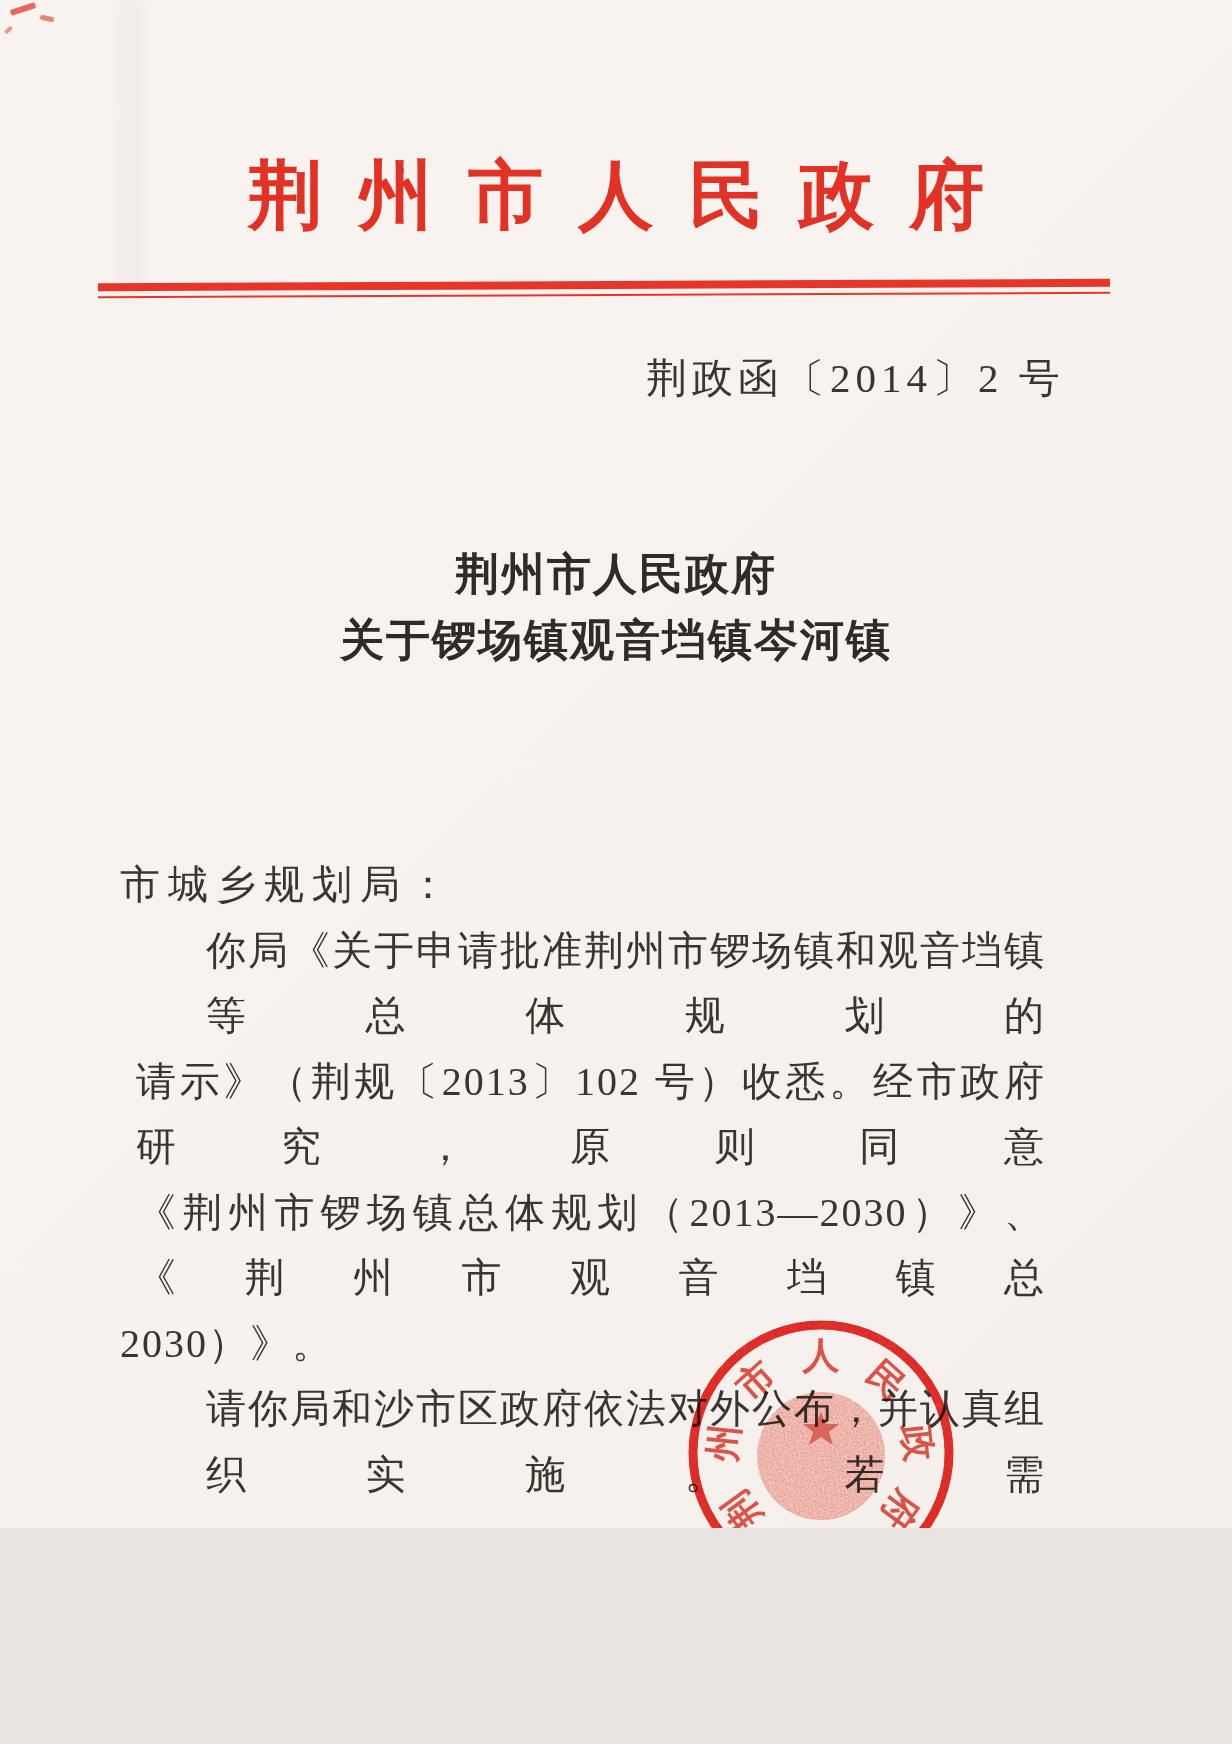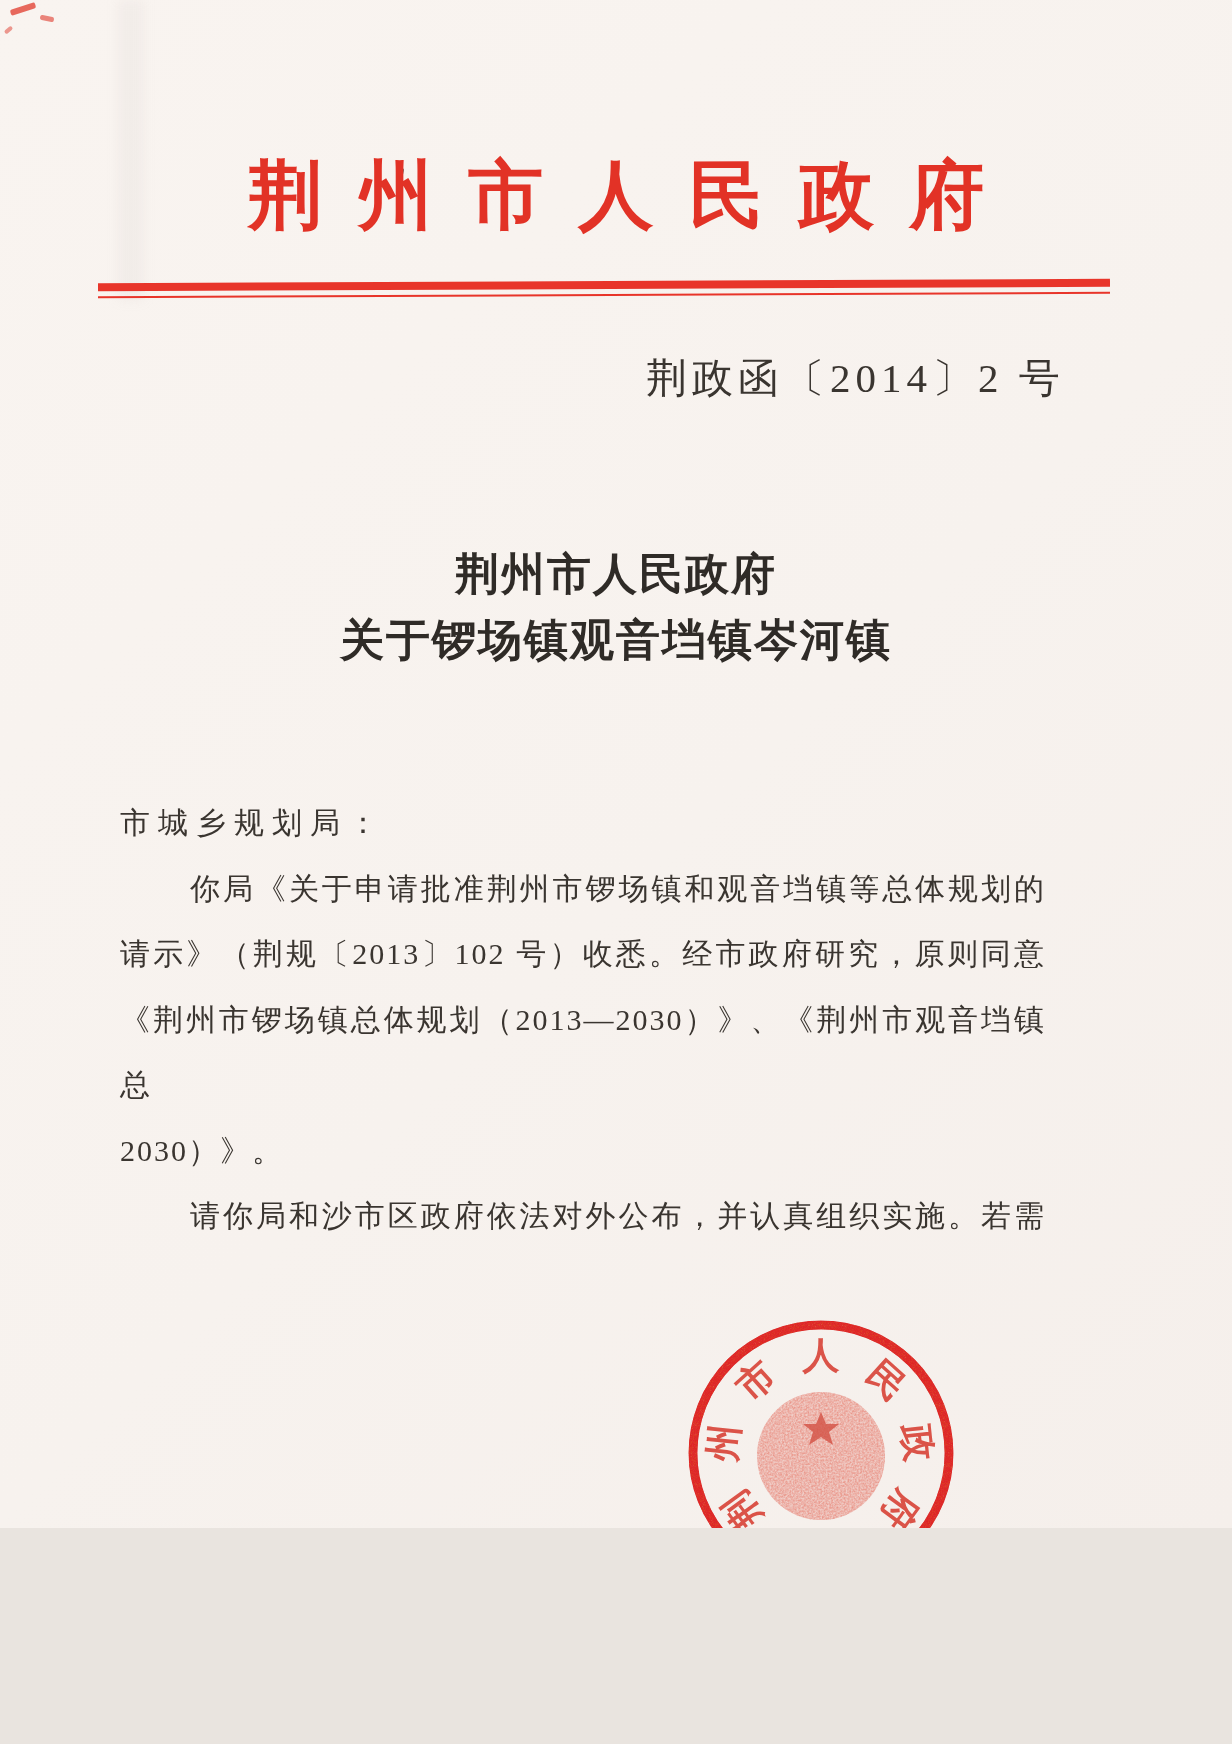--- a/index.html
+++ b/index.html
@@ -40,25 +40,25 @@
   .doc-number{
     position:absolute;top:351px;left:646px;
     font-size:41px;color:#3a3530;letter-spacing:5px;white-space:nowrap;
   }
   .doc-title{
     position:absolute;top:542px;left:0;width:100%;
     text-align:center;font-size:44px;line-height:66px;
     font-weight:bold;color:#2f2b27;letter-spacing:2px;
   }
   .body-text{
-    position:absolute;top:790px;left:120px;width:926px;
-    font-size:30px;line-height:65.5px;color:#3a3530;letter-spacing:2px;
+    position:absolute;top:852px;left:120px;width:926px;
+    font-size:40px;line-height:65.5px;color:#3a3530;letter-spacing:2px;
   }
   .bline{text-align:justify;}
-  .bline.j{text-align-last:justify;}
+  .bline.j{text-align-last:justify;margin-left:16px;}
   .bline.indent{padding-left:70px;}
   .bline.sp{letter-spacing:8px;}
 
   .doc-date{
     position:absolute;top:1524px;left:652px;width:330px;
     font-size:34px;color:#3c3733;letter-spacing:3px;white-space:nowrap;
     text-align:center;
   }
   .stamp{
     position:absolute;left:668px;top:1300px;width:306px;height:306px;

